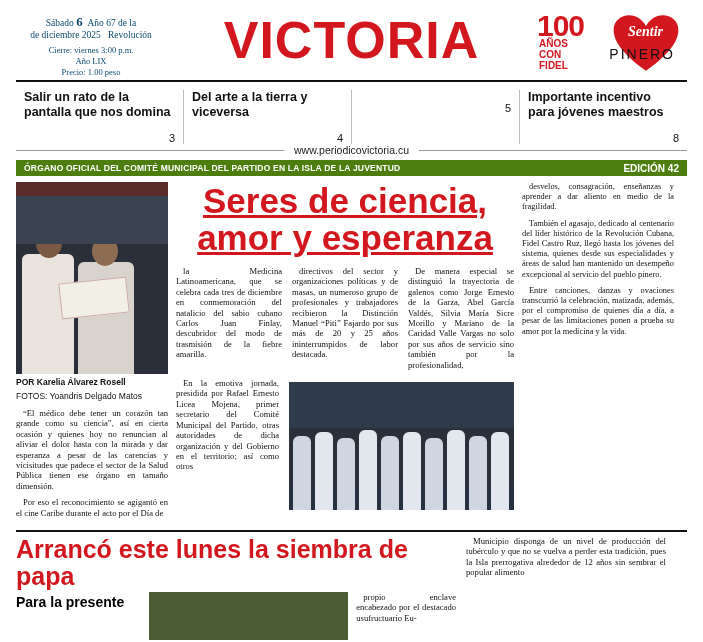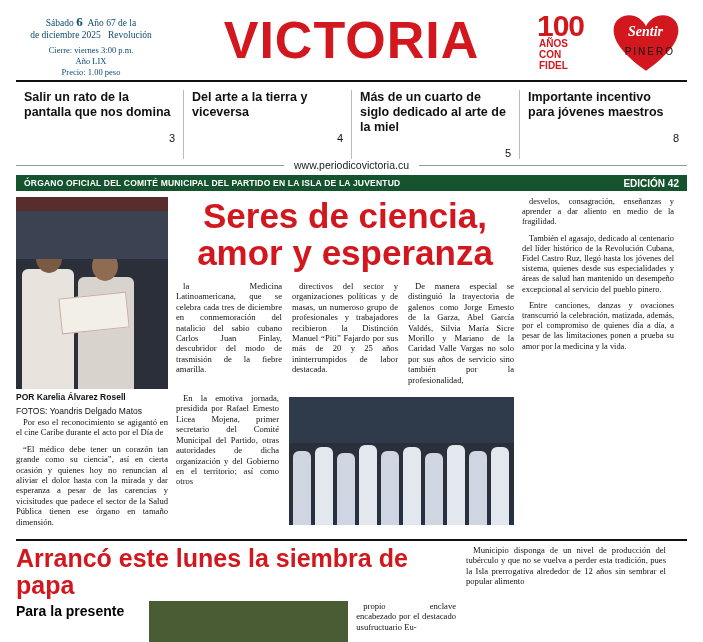--- a/index.html
+++ b/index.html
@@ -13,50 +13,50 @@
   .mh-left .l1 b{font-size:13px;}
   .mh-left .l2{font-size:9.5px;line-height:12px;}
   .mh-left .l3{font-size:8.5px;line-height:11px;margin-top:4px;}
   .mh-center{flex:1;text-align:center;}
   .mh-title{font-family:"Liberation Sans",sans-serif;font-weight:bold;color:#d2181e;font-size:52px;letter-spacing:1px;line-height:56px;margin-top:2px;}
   .mh-right{width:150px;position:relative;height:72px;}
   .logo100{position:absolute;left:0;top:2px;font-family:"Liberation Sans",sans-serif;font-weight:bold;color:#d2181e;font-size:30px;line-height:28px;letter-spacing:-1px;}
   .logo-sub{position:absolute;left:2px;top:28px;font-family:"Liberation Sans",sans-serif;font-weight:bold;color:#d2181e;font-size:10px;line-height:11px;}
   .heart{position:absolute;right:6px;top:4px;width:70px;height:58px;}
   .sentir{position:absolute;right:24px;top:14px;color:#fff;font-family:"Liberation Serif",serif;font-style:italic;font-size:14px;font-weight:bold;z-index:3;}
-  .pinero{position:absolute;right:12px;top:36px;color:#111;font-family:"Liberation Sans",sans-serif;font-size:10px;letter-spacing:2px;z-index:3;}
+  .pinero{position:absolute;right:12px;top:36px;color:#111;font-family:"Liberation Sans",sans-serif;font-size:14px;letter-spacing:2px;z-index:3;}
 
   .rule{height:2px;background:#111;margin:2px 16px 0 16px;}
 
   
   .teasers{display:flex;padding:8px 16px 0 16px;}
   .teaser{flex:1;padding:0 8px;position:relative;}
   .teaser:not(:last-child){border-right:1px solid #bbb;}
   .teaser .t{font-family:"Liberation Sans",sans-serif;font-weight:bold;font-size:12.5px;line-height:15px;color:#111;}
   .teaser .p{font-family:"Liberation Sans",sans-serif;font-size:11px;color:#111;text-align:right;margin-top:12px;}
   .site-wrap{display:flex;align-items:center;padding:0 16px;}
   .site-wrap .ln{flex:1;height:1px;background:#999;}
   .site-wrap .txt{padding:0 10px;font-family:"Liberation Sans",sans-serif;font-size:10.5px;color:#222;}
 
   
-  .banner{background:#14532d;color:#fff;margin:4px 16px 0 16px;height:16px;display:flex;align-items:center;justify-content:space-between;padding:0 8px;}
+  .banner{background:#4d7c0f;color:#fff;margin:4px 16px 0 16px;height:16px;display:flex;align-items:center;justify-content:space-between;padding:0 8px;}
   .banner .b1{font-family:"Liberation Sans",sans-serif;font-weight:bold;font-size:8.5px;letter-spacing:.2px;}
   .banner .b2{font-family:"Liberation Sans",sans-serif;font-weight:bold;font-size:10px;}
 
   
   .content{display:flex;padding:6px 16px 0 16px;gap:8px;}
   .col-left{width:152px;}
   .col-mid{width:338px;}
   .col-right{width:152px;}
 
   .photo{background:#2b2f3a;position:relative;overflow:hidden;}
   .ph1{height:192px;}
   .cred{font-family:"Liberation Sans",sans-serif;font-weight:bold;font-size:8.5px;line-height:11px;color:#111;margin-top:3px;}
 
-  .headline{font-family:"Liberation Sans",sans-serif;font-weight:bold;color:#d2181e;font-size:35px;line-height:37px;text-align:center;margin:0 0 10px 0;}
+  .headline{font-family:"Liberation Sans",sans-serif;font-weight:bold;color:#d2181e;font-size:35px;line-height:37px;text-align:center;margin:0 0 10px 0;text-decoration:underline;}
   .lede{font-family:"Liberation Sans",sans-serif;font-weight:bold;font-size:10.5px;line-height:13px;color:#111;margin-bottom:8px;}
 
   .body-cols{display:flex;gap:10px;}
   .bcol{flex:1;}
   p.bd{font-family:"Liberation Serif",serif;font-size:8.6px;line-height:10.4px;text-align:justify;margin:0 0 6px 0;color:#111;}
   p.bd{text-indent:7px;}
   .col-right p.bd{font-size:8.4px;line-height:10.2px;}
 
   .ph2{height:128px;margin-top:4px;}
 
@@ -119,21 +119,20 @@
   <div class="teasers">
     <div class="teaser">
       <div class="t">Salir un rato de la pantalla que nos domina</div>
       <div class="p">3</div>
     </div>
     <div class="teaser">
       <div class="t">Del arte a la tierra y viceversa</div>
       <div class="p">4</div>
     </div>
     <div class="teaser">
-      <div class="t">Más de un cuarto de siglo dedicado al arte de la miel</div>
       <div class="p">5</div>
     </div>
     <div class="teaser">
       <div class="t">Importante incentivo para jóvenes maestros</div>
       <div class="p">8</div>
     </div>
   </div>
 
   <div class="site-wrap">
     <div class="ln"></div>
@@ -153,22 +152,22 @@
         <div class="pfig" style="left:6px;width:52px;height:120px;background:#e8e4dd;"></div>
         <div class="phead" style="left:20px;bottom:116px;width:26px;height:30px;background:#7b5a43;"></div>
         <div class="pfig" style="left:62px;width:56px;height:112px;background:#d8d4cd;"></div>
         <div class="phead" style="left:76px;bottom:108px;width:26px;height:30px;background:#8d6c52;"></div>
         <div style="position:absolute;left:44px;bottom:58px;width:66px;height:34px;background:#f2efe6;border:1px solid #caa;transform:rotate(-6deg);"></div>
         <div style="position:absolute;left:0;top:0;right:0;height:62px;background:#3b4252;"></div>
         <div style="position:absolute;left:0;top:0;right:0;height:14px;background:#5a2d2d;"></div>
       </div>
       <div class="cred">POR Karelia Álvarez Rosell</div>
       <div class="cred" style="font-weight:normal">FOTOS: Yoandris Delgado Matos</div>
+      <p class="bd" style="margin-top:6px">“El médico debe tener un corazón tan grande como su ciencia”, así en cierta ocasión y quienes hoy no renuncian al aliviar el dolor hasta con la mirada y dar esperanza a pesar de las carencias y vicisitudes que padece el sector de la Salud Pública tienen ese órgano en tamaño dimensión.</p>
       <p class="bd">Por eso el reconocimiento se agigantó en el cine Caribe durante el acto por el Día de</p>
-      <p class="bd" style="margin-top:6px">“El médico debe tener un corazón tan grande como su ciencia”, así en cierta ocasión y quienes hoy no renuncian al aliviar el dolor hasta con la mirada y dar esperanza a pesar de las carencias y vicisitudes que padece el sector de la Salud Pública tienen ese órgano en tamaño dimensión.</p>
     </div>
 
     <div class="col-mid">
       <div class="headline">Seres de ciencia, amor y esperanza</div>
       <div class="body-cols">
         <div class="bcol">
           <p class="bd">la Medicina Latinoamericana, que se celebra cada tres de diciembre en conmemoración del natalicio del sabio cubano Carlos Juan Finlay, descubridor del modo de trasmisión de la fiebre amarilla.</p>
         </div>
         <div class="bcol">
           <p class="bd">directivos del sector y organizaciones políticas y de masas, un numeroso grupo de profesionales y trabajadores recibieron la Distinción Manuel “Piti” Fajardo por sus más de 20 y 25 años ininterrumpidos de labor destacada.</p>

